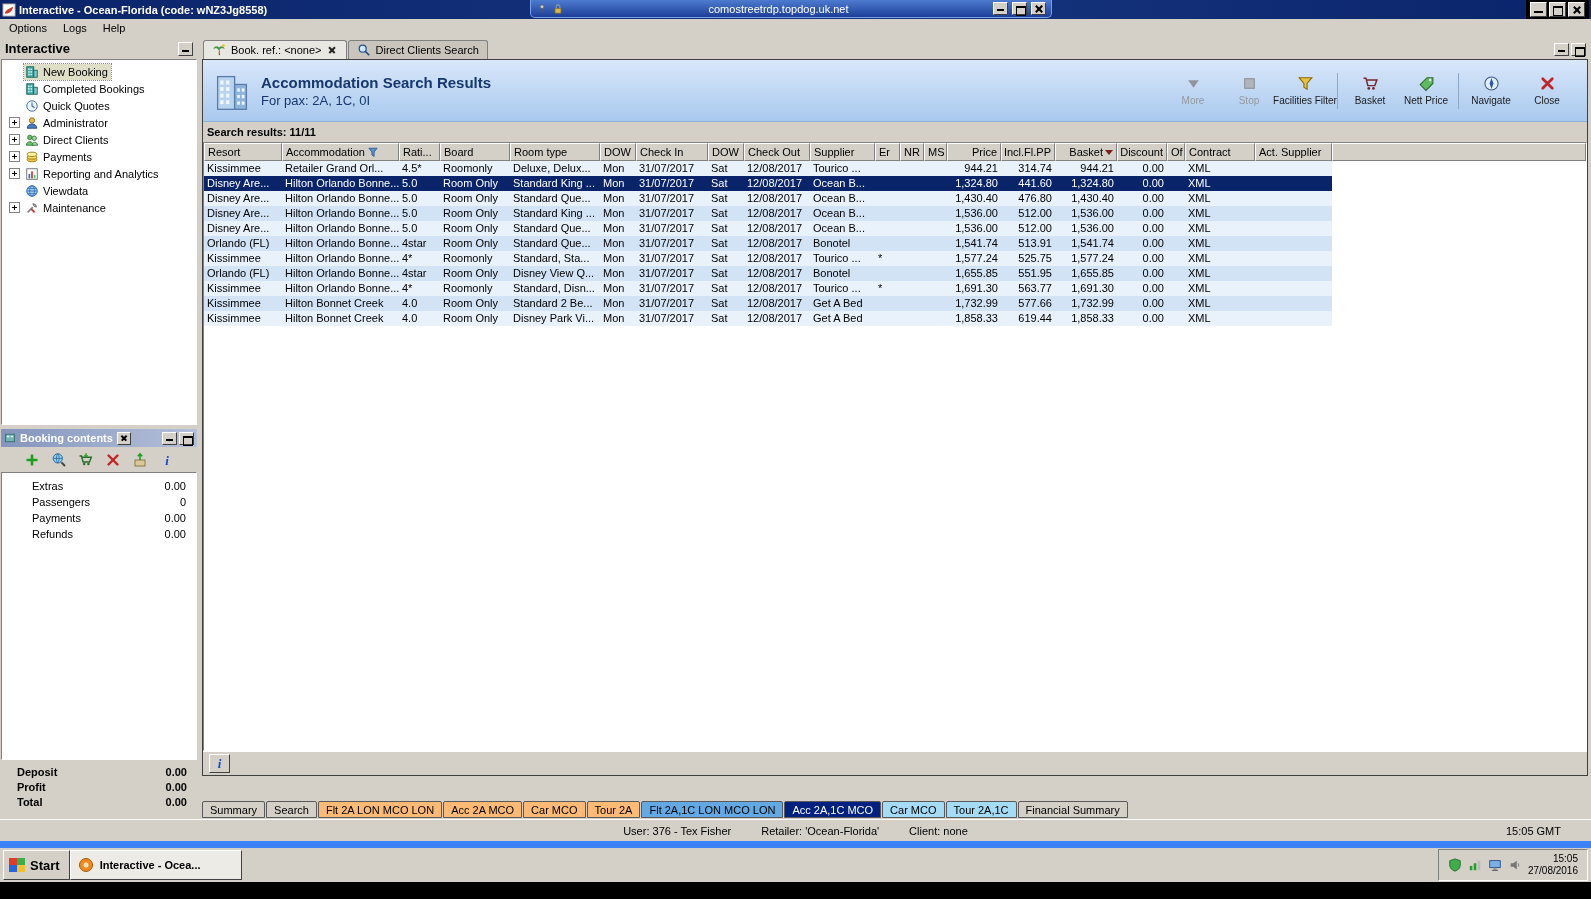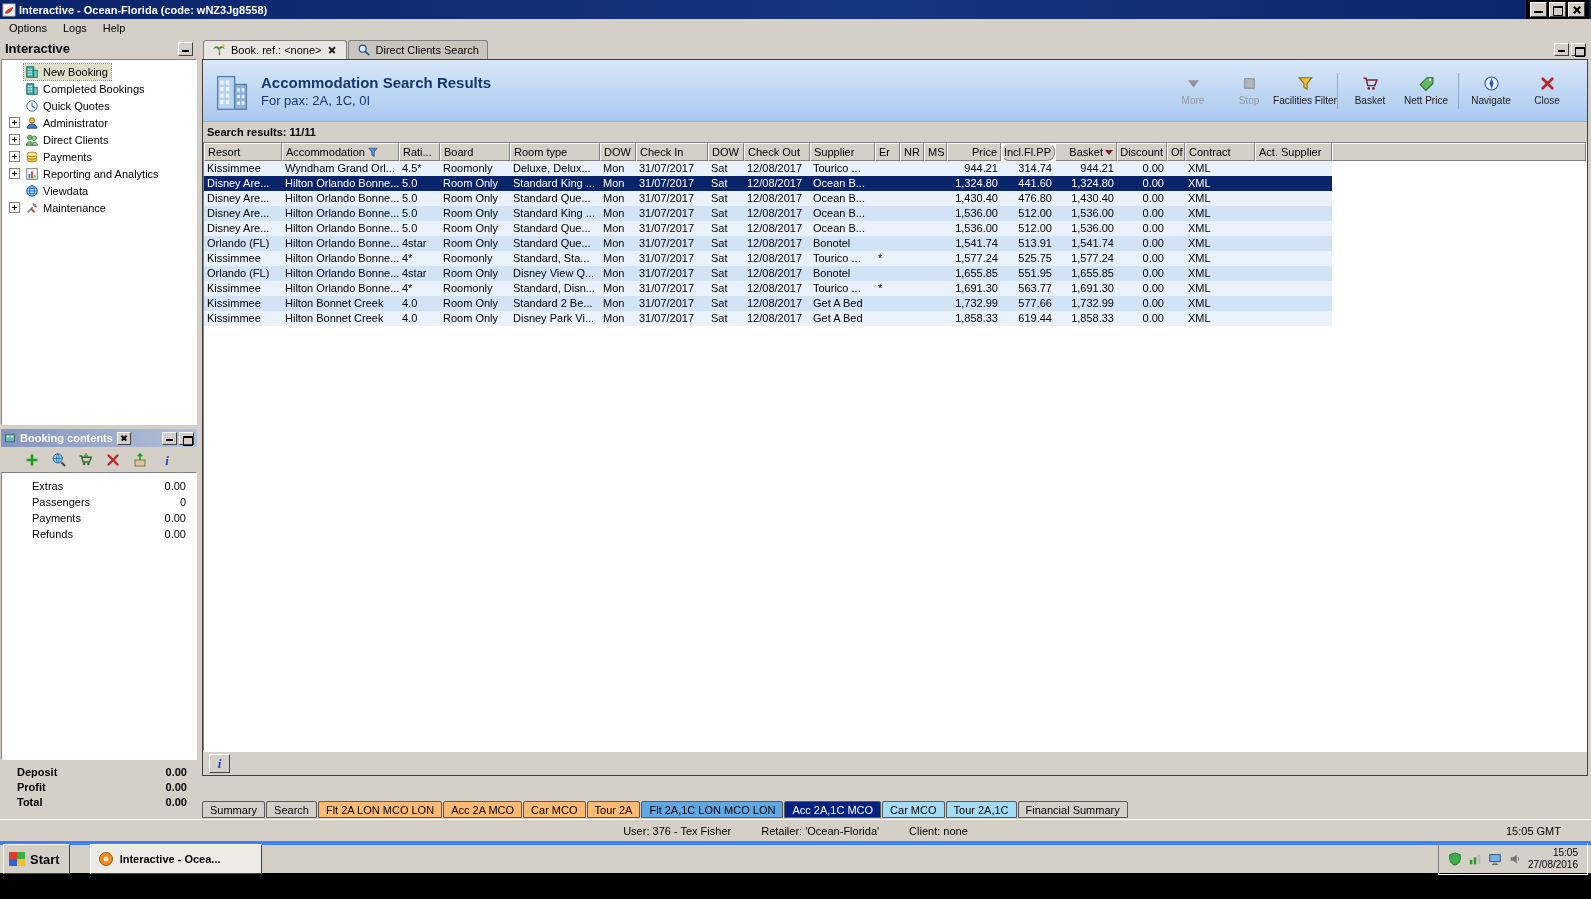--- a/index.html
+++ b/index.html
@@ -111,21 +111,21 @@
 .btab.green { background:#fdba74; }
 .btab.blue  { background:#62a9e3; }
 .btab.cyan  { background:#a4dcf5; }
 .btab.navy  { background:#00217f; color:#fff; }
 
 .statusbar { height:22px; flex:0 0 auto; background:#d4d0c8; border-top:1px solid #fff; display:flex; align-items:center; padding:0 10px; position:relative; }
 .status-center { position:absolute; left:50%; transform:translateX(-50%); display:flex; gap:30px; white-space:nowrap; }
 .status-right { margin-left:auto; padding-right:20px; white-space:nowrap; }
 
 
-.taskbar { position:absolute; left:0; top:841px; width:1591px; height:32px; background:#d4d0c8; border-top:4px solid #3b82f6; display:flex; align-items:center; gap:20px; padding:0 3px; }
+.taskbar { position:absolute; left:0; top:841px; width:1591px; height:41px; background:#d4d0c8; border-top:7px solid #3b82f6; display:flex; align-items:center; gap:0; padding:0 3px; }
 .start-btn { height:30px; display:flex; align-items:center; gap:5px; padding:0 9px 0 5px; border:1px solid; border-color:#fff #404040 #404040 #fff; background:#d4d0c8; font-weight:bold; font-size:13px; }
 .flag { width:16px; height:14px; display:grid; grid-template-columns:8px 8px; grid-template-rows:7px 7px; }
 .flag i { display:block; }
 .flag i:nth-child(1){ background:#e03c2c; } .flag i:nth-child(2){ background:#3cae46; }
 .flag i:nth-child(3){ background:#2a66d8; } .flag i:nth-child(4){ background:#f0c030; }
 .task-btn { width:172px; height:30px; display:flex; align-items:center; gap:6px; padding:0 7px; border:1px solid; border-color:#fff #404040 #404040 #fff; background:#edebe5; font-weight:bold; white-space:nowrap; overflow:hidden; }
 .tray { margin-left:auto; height:32px; display:flex; align-items:center; gap:6px; padding:0 9px; border:1px solid; border-color:#808080 #fff #fff #808080; }
 .tray-clock { text-align:right; font-size:10px; line-height:12px; }
 </style>
 </head>
@@ -135,20 +135,38 @@
   <div class="app">
 
     <div class="titlebar">
       <span class="icn s14">
           <svg viewBox="0 0 16 16">
             <rect x="1" y="1" width="14" height="14" fill="#fff" stroke="#888"></rect>
             <path d="M3 12c2-6 8-6 10-8-1 5-5 9-10 8z" fill="#d23a2a"></path>
           </svg>
         </span>
       <span class="title-text">Interactive - Ocean-Florida (code: wNZ3Jg8558)</span>
+      <div class="rdp-bar">
+        <span class="icn s12">
+            <svg viewBox="0 0 16 16">
+              <circle cx="8" cy="5" r="2.6" fill="#c8c8c8" stroke="#555"></circle>
+              <path d="M8 7.5V14" stroke="#555" stroke-width="1.8"></path>
+            </svg>
+          </span>
+        <span class="icn s12">
+            <svg viewBox="0 0 16 16">
+              <rect x="4" y="7" width="8" height="6.5" fill="#d8b84a" stroke="#8a6a10"></rect>
+              <path d="M5.5 7V5a2.5 2.5 0 0 1 5 0v2" fill="none" stroke="#9a9a9a" stroke-width="1.4"></path>
+            </svg>
+          </span>
+        <span class="rdp-host">comostreetrdp.topdog.uk.net</span>
+        <span class="mini-btn glyph glyph-min"></span>
+        <span class="mini-btn glyph glyph-restore"></span>
+        <span class="mini-btn glyph glyph-close"></span>
+      </div>
       <div class="title-right">
         <span class="win-btn glyph glyph-min"></span>
         <span class="win-btn glyph glyph-restore"></span>
         <span class="win-btn glyph glyph-close"></span>
       </div>
     </div>
 
     <div class="menubar" id="menubar">
         <div class="menu-item">Options</div>
         <div class="menu-item">Logs</div>
@@ -563,21 +581,21 @@
                 </div>
                 <div class="gh-cell" style="flex: 0 0 24px; width: 24px;">
                   <span>NR</span>
                 </div>
                 <div class="gh-cell" style="flex: 0 0 23px; width: 23px;">
                   <span>MS</span>
                 </div>
                 <div class="gh-cell right" style="flex: 0 0 54px; width: 54px;">
                   <span>Price</span>
                 </div>
-                <div class="gh-cell right" style="flex: 0 0 54px; width: 54px; border-radius: 8px;">
+                <div class="gh-cell right" style="flex: 0 0 54px; width: 54px;">
                   <span>Incl.Fl.PP</span>
                 </div>
                 <div class="gh-cell right" style="flex: 0 0 62px; width: 62px;">
                   <span>Basket</span>
                   <span class="sort-desc"></span>
                 </div>
                 <div class="gh-cell right" style="flex: 0 0 50px; width: 50px;">
                   <span>Discount</span>
                 </div>
                 <div class="gh-cell" style="flex: 0 0 18px; width: 18px;">
@@ -587,21 +605,21 @@
                   <span>Contract</span>
                 </div>
                 <div class="gh-cell" style="flex: 0 0 77px; width: 77px;">
                   <span>Act. Supplier</span>
                 </div>
                 <div class="gh-fill"></div>
               </div>
             <div class="grid-body" id="gridBody">
                 <div class="grid-row row-light">
                   <div class="g-cell" style="flex: 0 0 78px; width: 78px;">Kissimmee</div>
-                  <div class="g-cell" style="flex: 0 0 117px; width: 117px;">Wyndham Grand Orl...</div>
+                  <div class="g-cell" style="flex: 0 0 117px; width: 117px;">Retailer Grand Orl...</div>
                   <div class="g-cell" style="flex: 0 0 41px; width: 41px;">4.5*</div>
                   <div class="g-cell" style="flex: 0 0 70px; width: 70px;">Roomonly</div>
                   <div class="g-cell" style="flex: 0 0 90px; width: 90px;">Deluxe, Delux...</div>
                   <div class="g-cell" style="flex: 0 0 36px; width: 36px;">Mon</div>
                   <div class="g-cell" style="flex: 0 0 72px; width: 72px;">31/07/2017</div>
                   <div class="g-cell" style="flex: 0 0 36px; width: 36px;">Sat</div>
                   <div class="g-cell" style="flex: 0 0 66px; width: 66px;">12/08/2017</div>
                   <div class="g-cell" style="flex: 0 0 65px; width: 65px;">Tourico ...</div>
                   <div class="g-cell" style="flex: 0 0 25px; width: 25px;"></div>
                   <div class="g-cell" style="flex: 0 0 24px; width: 24px;"></div>

